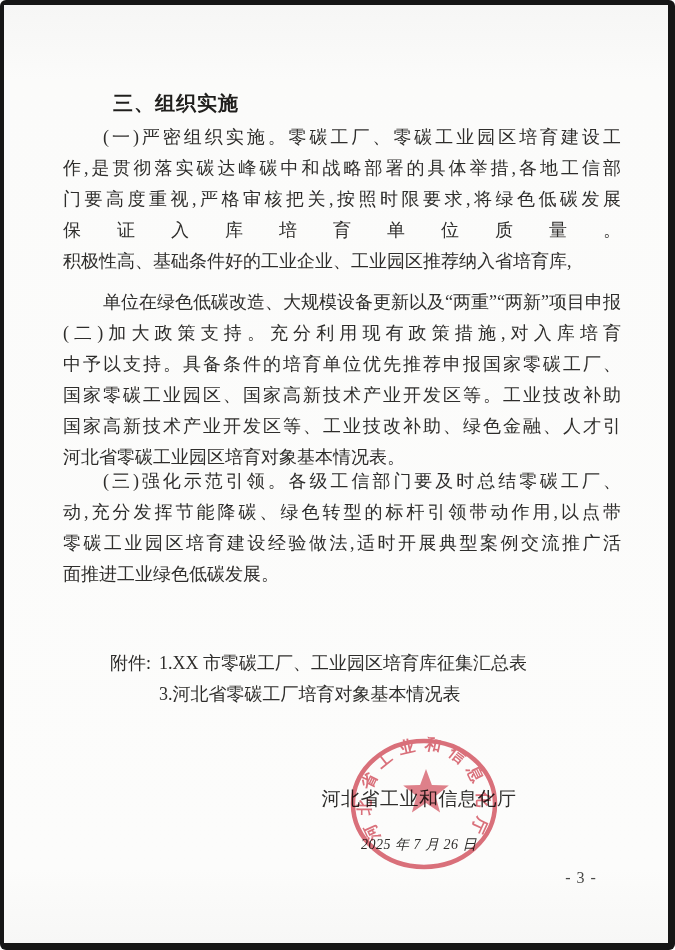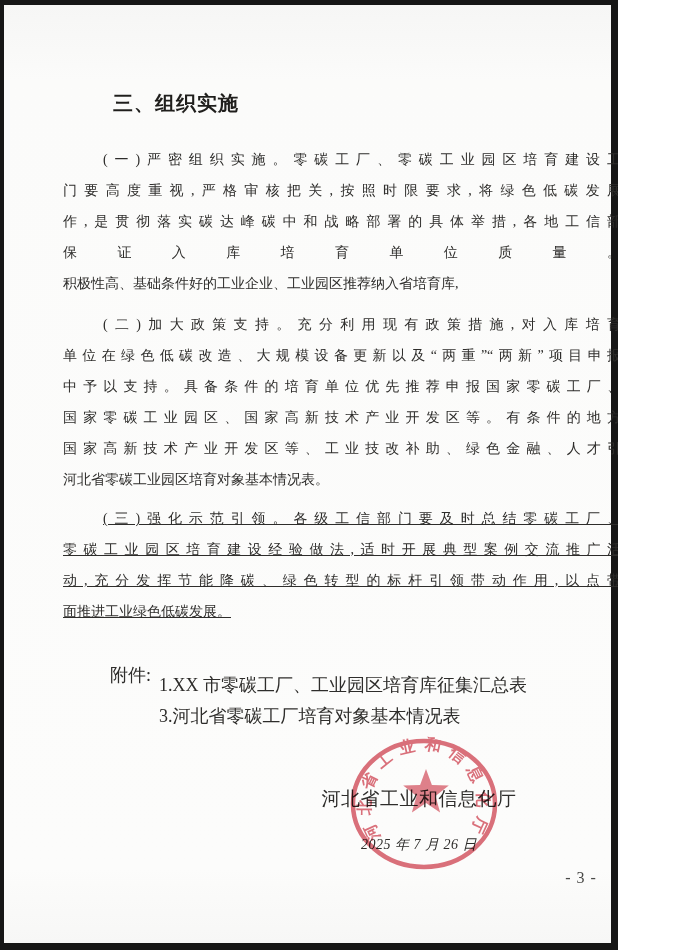--- a/index.html
+++ b/index.html
@@ -1,58 +1,57 @@
 <!DOCTYPE html>
 <html style="--seal-color: #d5515f;"><head>
 <meta charset="utf-8">
 <style>
   html,body{margin:0;padding:0;}
   .frame{
     position:relative;
-    width:602px;height:950px;
+    width:675px;height:950px;
     background:#161616;
-    border-radius:0;
+    border-radius:6px;
     overflow:hidden;
     font-family:"Liberation Serif","DejaVu Serif",serif;
-    padding-left:16px;
   }
   .page{
     position:absolute;
     left:4px;top:5px;right:7px;bottom:7px;
     background:linear-gradient(180deg,#f6f6f5 0%, #fbfbfa 8%, #fcfcfb 92%, #f7f7f6 100%);
     color:#2e2d2b;
   }
   .heading{
     position:absolute;left:109px;top:85px;
     margin:0;
     font-family:"Liberation Sans","DejaVu Sans",sans-serif;
     font-size:20px;font-weight:700;color:#1f1e1c;
     letter-spacing:1px;
   }
   .para{
     position:absolute;left:59px;width:558px;
-    font-size:14px;line-height:31px;margin-top:22px;
+    font-size:18px;line-height:31px;
   }
   .para .line{
     text-align:justify;
     text-align-last:justify;
     height:31px;
     white-space:nowrap;
   }
   .para .line:first-child{ padding-left:40px; }
   .para .line:last-child{ text-align-last:left; }
   .p1{ top:117px; }
   .p2{ top:282px; }
-  .p3{ top:476px;text-decoration:underline; }
+  .p3{ top:461px; }
   .attachments{
     position:absolute;left:106px;top:643px;
     font-size:18px;line-height:31px;
   }
-  .att-label{ position:absolute;left:0;top:12px; }
-  .att-items{ margin-left:49px;margin-top:22px; }
+  .att-label{ position:absolute;left:0;top:0; }
+  .att-items{ margin-left:49px; }
   .att-item{ height:31px; white-space:nowrap; }
   .sig{
     position:absolute;left:308px;top:782px;width:214px;
     text-align:center;
   }
   .sig-org{ font-size:19px;line-height:24px;letter-spacing:.5px; }
   .sig-date{ font-size:14px;margin-top:25px;letter-spacing:.5px;font-style:italic; }
   .pageno{
     position:absolute;left:552px;top:864px;width:50px;
     font-size:16px;color:#4a4a48;letter-spacing:1px;text-align:center;
@@ -75,37 +74,37 @@
 </head>
 <body>
 
 <div class="frame">
   <div class="page">
 
     <h1 class="heading">三、组织实施</h1>
 
     <div class="para p1">
         <div class="line">(一)严密组织实施。零碳工厂、零碳工业园区培育建设工</div>
+        <div class="line">作,是贯彻落实碳达峰碳中和战略部署的具体举措,各地工信部</div>
         <div class="line">门要高度重视,严格审核把关,按照时限要求,将绿色低碳发展</div>
-        <div class="line">作,是贯彻落实碳达峰碳中和战略部署的具体举措,各地工信部</div>
         <div class="line">保证入库培育单位质量。</div>
         <div class="line">积极性高、基础条件好的工业企业、工业园区推荐纳入省培育库,</div>
       </div>
     <div class="para p2">
+        <div class="line">单位在绿色低碳改造、大规模设备更新以及“两重”“两新”项目申报</div>
         <div class="line">(二)加大政策支持。充分利用现有政策措施,对入库培育</div>
-        <div class="line">单位在绿色低碳改造、大规模设备更新以及“两重”“两新”项目申报</div>
         <div class="line">中予以支持。具备条件的培育单位优先推荐申报国家零碳工厂、</div>
-        <div class="line">国家零碳工业园区、国家高新技术产业开发区等。有条件的地方</div>
+        <div class="line">国家零碳工业园区、国家高新技术产业开发区等。工业技改补助</div>
         <div class="line">国家高新技术产业开发区等、工业技改补助、绿色金融、人才引</div>
         <div class="line">河北省零碳工业园区培育对象基本情况表。</div>
       </div>
     <div class="para p3">
         <div class="line">(三)强化示范引领。各级工信部门要及时总结零碳工厂、</div>
+        <div class="line">动,充分发挥节能降碳、绿色转型的标杆引领带动作用,以点带</div>
         <div class="line">零碳工业园区培育建设经验做法,适时开展典型案例交流推广活</div>
-        <div class="line">动,充分发挥节能降碳、绿色转型的标杆引领带动作用,以点带</div>
         <div class="line">面推进工业绿色低碳发展。</div>
       </div>
 
     <div class="attachments">
       <span class="att-label">附件:</span>
       <div class="att-items">
           <div class="att-item">1.XX 市零碳工厂、工业园区培育库征集汇总表</div>
           <div class="att-item">3.河北省零碳工厂培育对象基本情况表</div>
         </div>
     </div>

